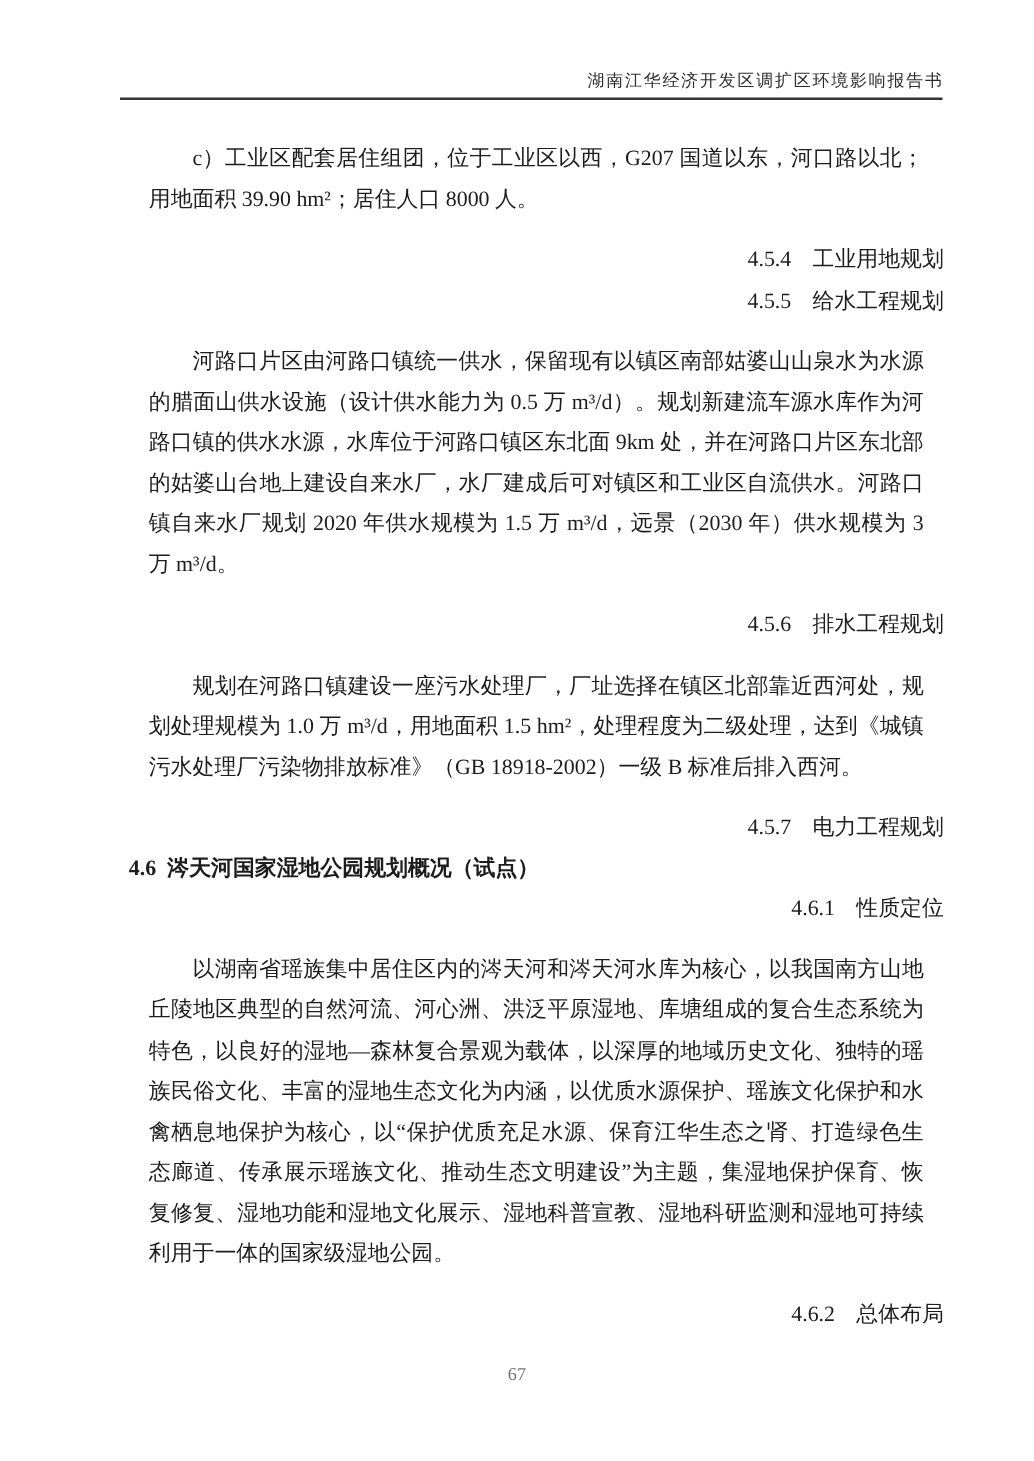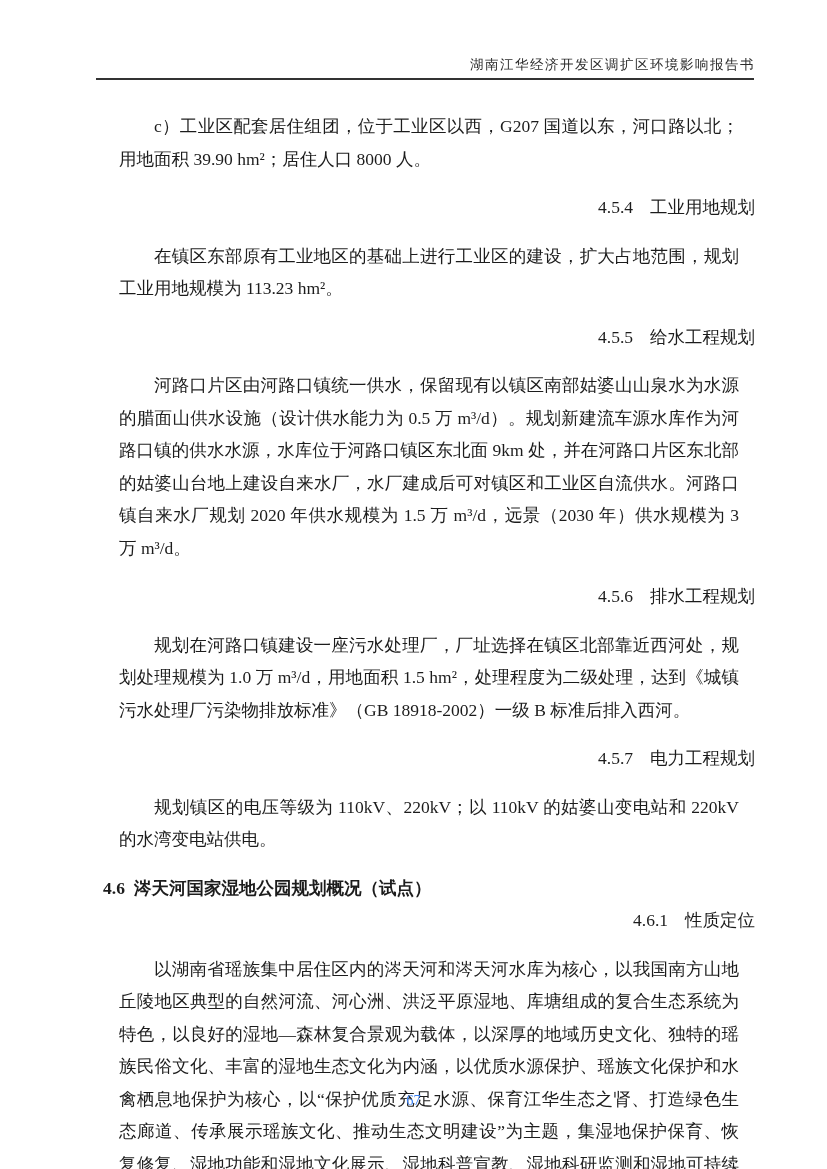--- a/index.html
+++ b/index.html
@@ -49,58 +49,56 @@
   }
   .content .h3 { font-weight: normal; text-align: right; }
   .content .h2 { font-weight: bold; }
   .content .h3 .sec-num { margin-right: 17px; }
   .content .h2 .sec-num { margin-right: 9px; }
   .page-number {
     position: absolute;
     top: 1092px; left: 0; width: 827px;
     text-align: center;
     font-size: 14.5px;
-    color: #3b82f6;
+    color: #737373;
   }
 </style>
 </head>
 <body>
 
 <div class="page">
 
   <div class="running-header">湖南江华经济开发区调扩区环境影响报告书</div>
   <div class="header-rule"></div>
 
   <div class="content">
 
     <p>c）工业区配套居住组团，位于工业区以西，G207 国道以东，河口路以北；用地面积 39.90 hm²；居住人口 8000 人。</p>
 
     <div class="h3">
       <span class="sec-num">4.5.4</span><span>工业用地规划</span>
     </div>
 
-    <p>在镇区东部原有工业地区的基础上进行工业区的建设，扩大占地范围，规划工业用地规模为 113.23 hm²。</p>
 
     <div class="h3">
       <span class="sec-num">4.5.5</span><span>给水工程规划</span>
     </div>
 
     <p>河路口片区由河路口镇统一供水，保留现有以镇区南部姑婆山山泉水为水源的腊面山供水设施（设计供水能力为 0.5 万 m³/d）。规划新建流车源水库作为河路口镇的供水水源，水库位于河路口镇区东北面 9km 处，并在河路口片区东北部的姑婆山台地上建设自来水厂，水厂建成后可对镇区和工业区自流供水。河路口镇自来水厂规划 2020 年供水规模为 1.5 万 m³/d，远景（2030 年）供水规模为 3 万 m³/d。</p>
 
     <div class="h3">
       <span class="sec-num">4.5.6</span><span>排水工程规划</span>
     </div>
 
     <p>规划在河路口镇建设一座污水处理厂，厂址选择在镇区北部靠近西河处，规划处理规模为 1.0 万 m³/d，用地面积 1.5 hm²，处理程度为二级处理，达到《城镇污水处理厂污染物排放标准》（GB 18918-2002）一级 B 标准后排入西河。</p>
 
     <div class="h3">
       <span class="sec-num">4.5.7</span><span>电力工程规划</span>
     </div>
 
-    <p>规划镇区的电压等级为 110kV、220kV；以 110kV 的姑婆山变电站和 220kV 的水湾变电站供电。</p>
 
     <div class="h2">
       <span class="sec-num">4.6</span><span>涔天河国家湿地公园规划概况（试点）</span>
     </div>
 
     <div class="h3">
       <span class="sec-num">4.6.1</span><span>性质定位</span>
     </div>
 
     <p>以湖南省瑶族集中居住区内的涔天河和涔天河水库为核心，以我国南方山地丘陵地区典型的自然河流、河心洲、洪泛平原湿地、库塘组成的复合生态系统为特色，以良好的湿地—森林复合景观为载体，以深厚的地域历史文化、独特的瑶族民俗文化、丰富的湿地生态文化为内涵，以优质水源保护、瑶族文化保护和水禽栖息地保护为核心，以“保护优质充足水源、保育江华生态之肾、打造绿色生态廊道、传承展示瑶族文化、推动生态文明建设”为主题，集湿地保护保育、恢复修复、湿地功能和湿地文化展示、湿地科普宣教、湿地科研监测和湿地可持续利用于一体的国家级湿地公园。</p>

